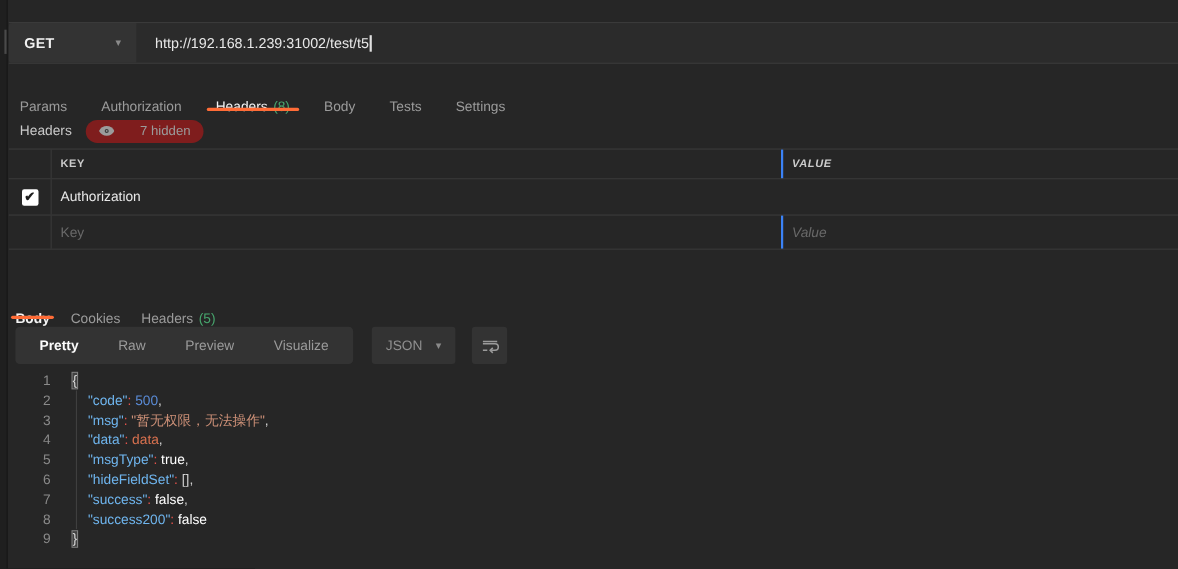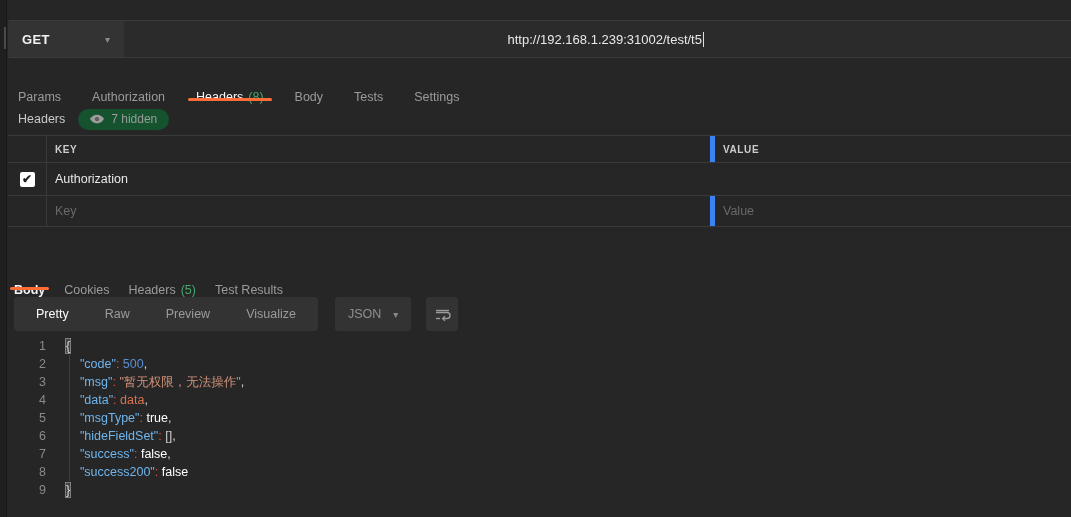--- a/index.html
+++ b/index.html
@@ -7,58 +7,58 @@
   .app{position:relative;width:1071px;height:517px;background:#262626;overflow:hidden;color:#e8e8e8;}
   .left-sliver{position:absolute;left:0;top:0;width:7px;height:100%;background:#1f1f1f;border-right:1px solid #171717;}
   .sliver-notch{position:absolute;right:0;top:27px;width:2px;height:22px;background:#4a4a4a;}
   .main{position:absolute;left:8px;top:0;right:0;height:100%;}
 
   
   .url-row{position:absolute;top:20px;left:0;right:0;height:38px;background:#2b2b2b;border-top:1px solid #3a3a3a;border-bottom:1px solid #3a3a3a;display:flex;}
   .method-select{width:116px;flex:none;background:#333333;display:flex;align-items:center;justify-content:space-between;padding:0 14px;border-radius:3px 0 0 3px;cursor:pointer;}
   .method-label{font-size:13px;font-weight:700;color:#f2f2f2;letter-spacing:.3px;}
   .chev{color:#8a8a8a;font-size:10px;}
-  .url-input{flex:1;display:flex;align-items:center;padding-left:17px;font-size:13px;color:#e8e8e8;cursor:text;justify-content:center;}
+  .url-input{flex:1;display:flex;align-items:center;padding-left:17px;font-size:13px;color:#e8e8e8;cursor:text;}
   .caret{display:inline-block;width:1.5px;height:15px;background:#e0e0e0;margin-left:1px;}
 
   
   .req-tabs{position:absolute;top:59px;left:0;right:0;height:44px;display:flex;align-items:stretch;gap:31px;padding-left:10px;font-size:12.5px;color:#9b9b9b;}
   .tab{position:relative;display:flex;align-items:center;cursor:pointer;margin-top:32px;}
   .tab.active{color:#f5f5f5;}
   .tab.active::after{content:"";position:absolute;left:-8px;right:-8px;bottom:2px;height:3px;background:#ff6c37;border-radius:2px;}
   .count{color:#47a56d;margin-left:5px;}
 
   
   .headers-row{position:absolute;top:104px;left:0;right:0;height:30px;display:flex;align-items:center;gap:13px;padding-left:10px;}
   .hdr-title{font-size:12.5px;color:#c9c9c9;}
-  .pill{background:#14532d;border-radius:11px;height:21px;display:flex;align-items:center;gap:7px;padding:0 12px;color:#9b9b9b;font-size:12px;cursor:pointer;}
+  .pill{background:#7f1d1d;border-radius:11px;height:21px;display:flex;align-items:center;gap:23px;padding:0 12px;color:#9b9b9b;font-size:12px;cursor:pointer;}
 
   
   .tbl{position:absolute;top:135px;left:0;right:0;}
   .tbl-head{height:28px;border-top:1px solid #3a3a3a;border-bottom:1px solid #3a3a3a;display:flex;align-items:stretch;}
   .tbl-row{height:33px;border-bottom:1px solid #3a3a3a;display:flex;align-items:stretch;font-size:12.5px;}
   .tbl-row.ph-row{height:31px;}
   .col-check{width:38px;flex:none;display:flex;align-items:center;justify-content:center;}
   .col-key{flex:1;border-left:1px solid #3a3a3a;display:flex;align-items:center;padding-left:8px;}
-  .col-val{width:361px;flex:none;border-left:5px solid #3b82f6;display:flex;align-items:center;padding-left:8px;}
+  .col-val{width:361px;flex:none;border-left:2px solid #3b82f6;display:flex;align-items:center;padding-left:8px;font-style:italic;}
   .th{font-size:10px;font-weight:700;letter-spacing:.6px;color:#cccccc;}
   .cell{color:#e8e8e8;}
   .ph{color:#696969;}
   .checkbox{width:15px;height:15px;background:#ffffff;border-radius:2px;display:flex;align-items:center;justify-content:center;color:#1e1e1e;font-size:12px;font-weight:700;cursor:pointer;}
 
   
   .resp-tabs{position:absolute;top:256px;left:0;right:0;height:35px;display:flex;align-items:stretch;gap:19px;padding-left:6px;font-size:12.5px;color:#9b9b9b;}
   .resp-tabs .tab.active{color:#f5f5f5;font-weight:700;}
   .resp-tabs .tab.active::after{bottom:1px;left:-4px;right:-4px;}
 
   
   .view-bar{position:absolute;top:297px;left:0;right:0;height:34px;display:flex;align-items:center;padding-left:6px;}
   .segmented{background:#333333;border-radius:4px;height:34px;display:flex;align-items:center;padding:0 4px;}
   .mode{padding:0 18px;color:#9b9b9b;font-size:12.5px;cursor:pointer;}
-  .mode.active{color:#fcfcfc;font-weight:400;}
+  .mode.active{color:#fcfcfc;font-weight:700;}
   .json-btn{margin-left:17px;background:#333333;border-radius:3px;height:34px;display:flex;align-items:center;gap:12px;padding:0 13px;color:#8f8f8f;font-size:12.5px;cursor:pointer;}
   .wrap-btn{margin-left:15px;background:#333333;border-radius:3px;width:32px;height:34px;display:flex;align-items:center;justify-content:center;cursor:pointer;}
 
   
   .code{position:absolute;top:337px;left:0;right:0;bottom:0;font-family:"DejaVu Sans Mono",monospace;font-size:12.5px;line-height:18px;}
   .indent-guide{position:absolute;left:61px;top:18px;width:1px;height:126px;background:#3f3f3f;}
   .code-line{display:flex;height:18px;}
   .ln{width:38px;flex:none;text-align:right;color:#8a8a8a;}
   .lc{padding-left:20px;white-space:pre;}
   .tok-key{color:#6fb5ee;}
@@ -149,23 +149,20 @@
         <div class="tab active">
           <span>Body</span>
         </div>
         <div class="tab">
           <span>Cookies</span>
         </div>
         <div class="tab">
           <span>Headers</span>
           <span class="count">(5)</span>
         </div>
-        <div class="tab">
-          <span>Test Results</span>
-        </div>
       </div>
 
     <div class="view-bar">
       <div class="segmented" id="modes">
           <div class="mode active">Pretty</div>
           <div class="mode">Raw</div>
           <div class="mode">Preview</div>
           <div class="mode">Visualize</div>
         </div>
       <div class="json-btn">

